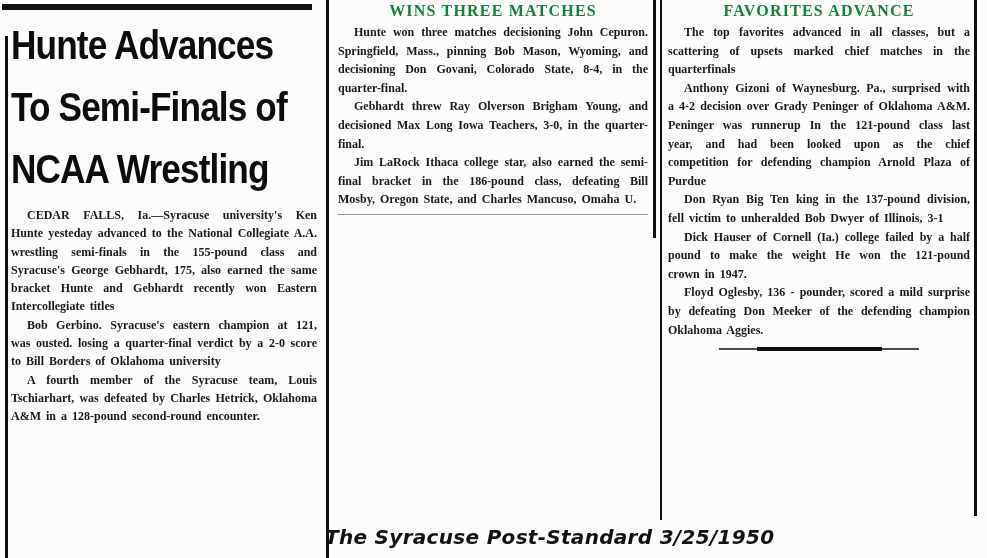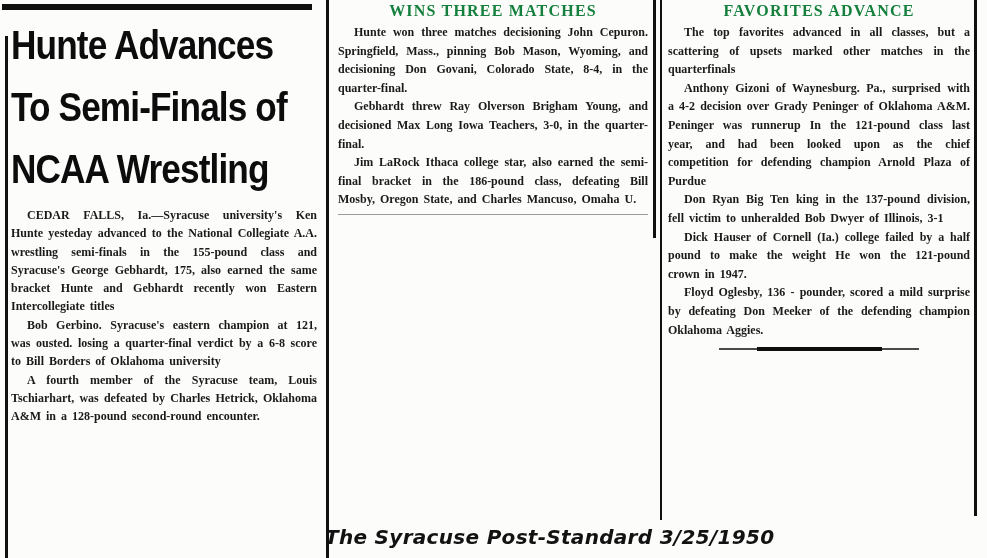--- a/index.html
+++ b/index.html
@@ -106,39 +106,39 @@
   <div class="rule rule-right-edge"></div>
 
   <div class="col col-left">
     <h1 class="headline">
       <span>Hunte Advances</span>
       <span>To Semi-Finals of</span>
       <span>NCAA Wrestling</span>
     </h1>
     <div class="body-text">
       <p>CEDAR FALLS, Ia.—Syracuse university's Ken Hunte yesteday advanced to the National Collegiate A.A. wrestling semi-finals in the 155-pound class and Syracuse's George Gebhardt, 175, also earned the same bracket Hunte and Gebhardt recently won Eastern Intercollegiate titles</p>
-      <p>Bob Gerbino. Syracuse's eastern champion at 121, was ousted. losing a quarter-final verdict by a 6-8 score to Bill Borders of Oklahoma university</p>
+      <p>Bob Gerbino. Syracuse's eastern champion at 121, was ousted. losing a quarter-final verdict by a 2-0 score to Bill Borders of Oklahoma university</p>
       <p>A fourth member of the Syracuse team, Louis Tschiarhart, was defeated by Charles Hetrick, Oklahoma A&amp;M in a 128-pound second-round encounter.</p>
     </div>
   </div>
 
   <div class="col col-mid">
     <h2 class="col-header">WINS THREE MATCHES</h2>
     <div class="body-text">
       <p>Hunte won three matches decisioning John Cepuron. Springfield, Mass., pinning Bob Mason, Wyoming, and decisioning Don Govani, Colorado State, 8-4, in the quarter-final.</p>
       <p>Gebhardt threw Ray Olverson Brigham Young, and decisioned Max Long Iowa Teachers, 3-0, in the quarter-final.</p>
       <p>Jim LaRock Ithaca college star, also earned the semi-final bracket in the 186-pound class, defeating Bill Mosby, Oregon State, and Charles Mancuso, Omaha U.</p>
     </div>
     <div class="mid-end-rule"></div>
   </div>
 
   <div class="col col-right">
     <h2 class="col-header">FAVORITES ADVANCE</h2>
     <div class="body-text">
-      <p>The top favorites advanced in all classes, but a scattering of upsets marked other matches in the quarterfinals</p>
+      <p>The top favorites advanced in all classes, but a scattering of upsets marked chief matches in the quarterfinals</p>
       <p>Anthony Gizoni of Waynesburg. Pa., surprised with a 4-2 decision over Grady Peninger of Oklahoma A&amp;M. Peninger was runnerup In the 121-pound class last year, and had been looked upon as the chief competition for defending champion Arnold Plaza of Purdue</p>
       <p>Don Ryan Big Ten king in the 137-pound division, fell victim to unheralded Bob Dwyer of Illinois, 3-1</p>
       <p>Dick Hauser of Cornell (Ia.) college failed by a half pound to make the weight He won the 121-pound crown in 1947.</p>
       <p>Floyd Oglesby, 136 - pounder, scored a mild surprise by defeating Don Meeker of the defending champion Oklahoma Aggies.</p>
     </div>
     <div class="end-rule-outer">
       <div class="end-rule-inner"></div>
     </div>
   </div>
 

